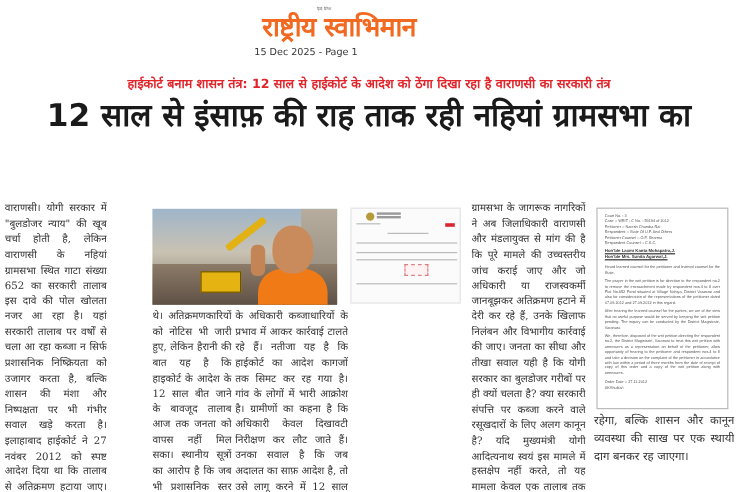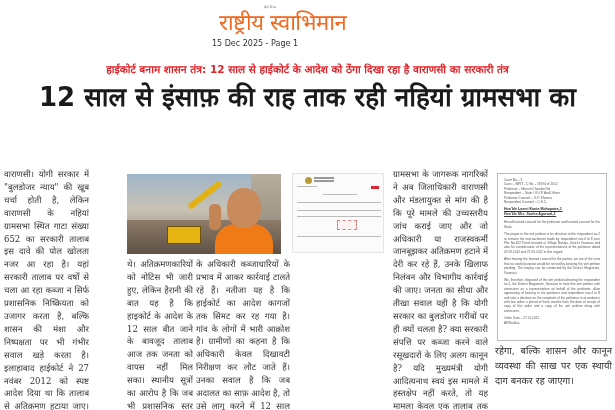--- a/index.html
+++ b/index.html
@@ -2,21 +2,21 @@
 <html><head>
 <meta charset="utf-8">
 <style>
   * { box-sizing: border-box; margin: 0; padding: 0; }
   html, body { width: 615px; height: 410px; overflow: hidden; background: #ffffff; }
   body { font-family: "DejaVu Sans", sans-serif; color: #222; position: relative; }
 
   .masthead { position: absolute; top: 0; left: 0; width: 615px; height: 52px; text-align: center; }
   .masthead .tagline { position: absolute; top: 5px; left: 264px; font-size: 3px; color: #555; }
   .masthead .title { position: absolute; top: 6px; left: 0; width: 565px; text-align: center;
-    font-size: 22px; font-weight: normal; color: #f26a21; letter-spacing: -0.5px; }
+    font-size: 22px; font-weight: bold; color: #f26a21; letter-spacing: -0.5px; }
   .masthead .dateline { position: absolute; top: 39px; left: 0; width: 510px; text-align: center;
     font-size: 8px; color: #333; }
 
   .kicker { position: absolute; top: 62px; left: 0; width: 615px; text-align: center;
     font-size: 10.5px; font-weight: bold; color: #e0252b; white-space: nowrap; }
 
   .headline { position: absolute; top: 82px; left: 0; width: 615px; text-align: center;
     font-size: 26px; font-weight: bold; color: #1a1a1a; line-height: 31px; }
 
   .col { position: absolute; font-family: "DejaVu Serif", serif; font-size: 8.5px;

